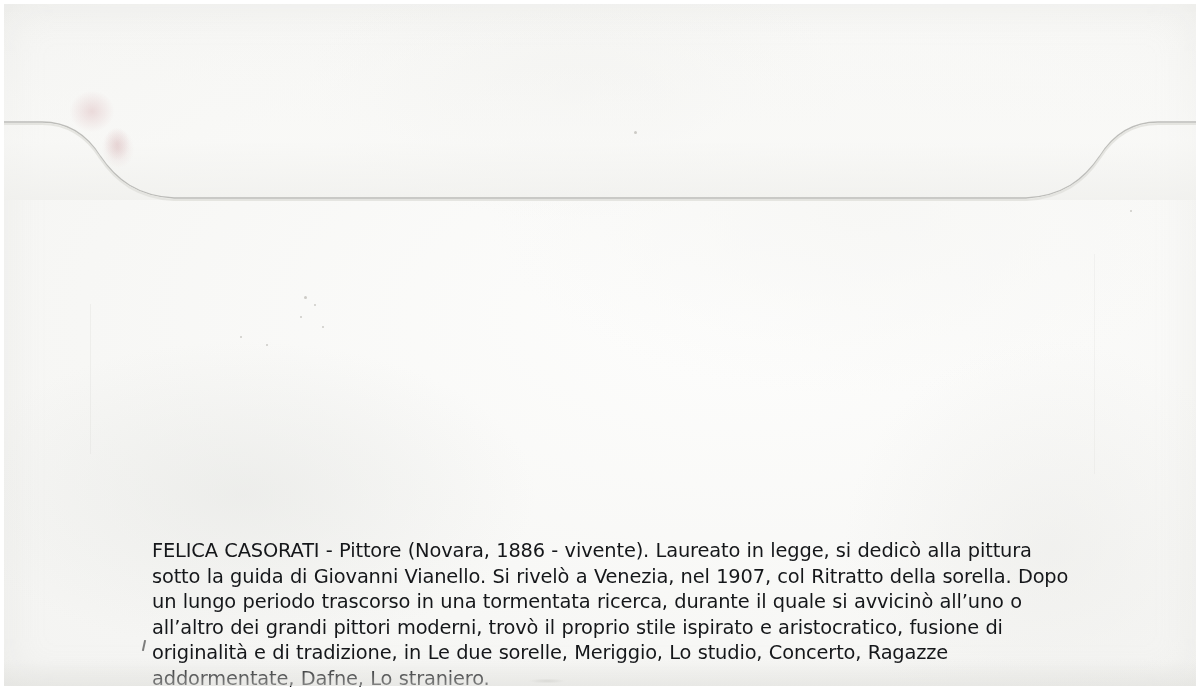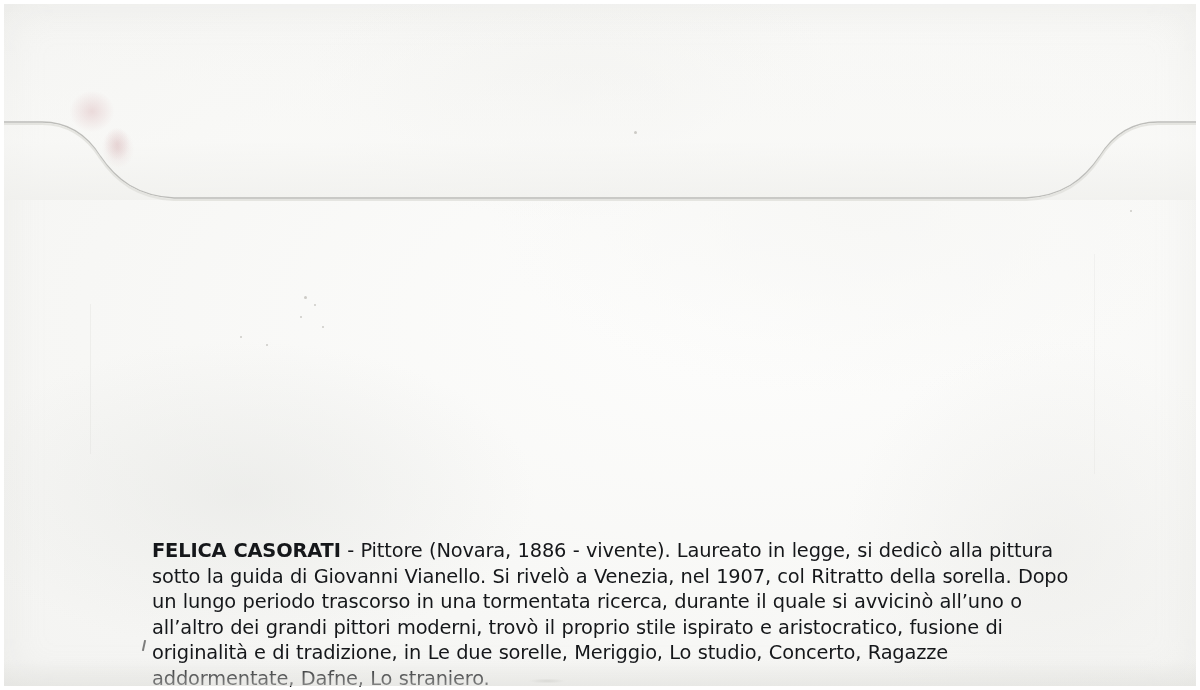--- a/index.html
+++ b/index.html
@@ -127,21 +127,21 @@
     width: 930px;
     color: #15171a;
     font-family: "DejaVu Sans", sans-serif;
     font-size: 19.4px;
     line-height: 25.6px;
     letter-spacing: -0.15px;
     text-align: left;
     word-spacing: 0.4px;
   }
   .caption .nm {
-    font-weight: bold;
+    font-weight: normal;
   }
 
   
   .tick {
     position: absolute;
     left: 139px;
     top: 636px;
     width: 2px;
     height: 11px;
     background: #5e5e5c;

